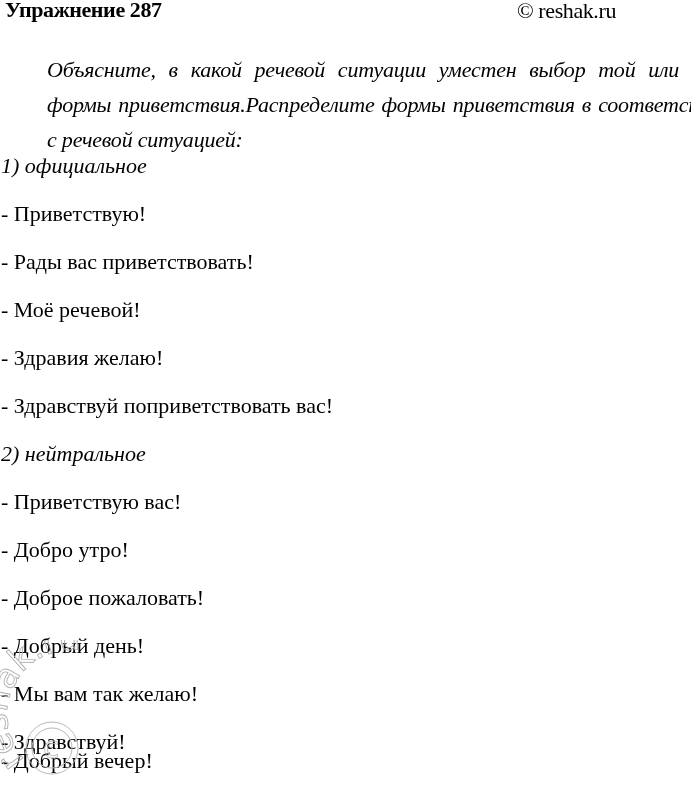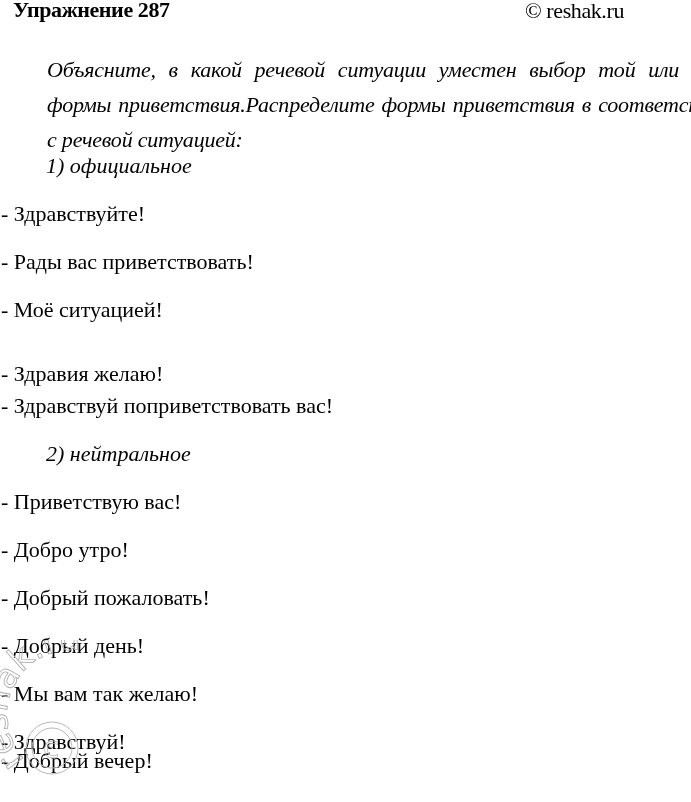--- a/index.html
+++ b/index.html
@@ -2,65 +2,65 @@
 <html><head>
   <meta charset="utf-8">
   <style>
     html, body { margin: 0; padding: 0; background: #ffffff; }
     body {
       width: 691px; height: 802px; position: relative; overflow: hidden;
       font-family: "Liberation Serif", "DejaVu Serif", serif;
       color: #000000;
     }
     .header {
-      position: absolute; left: 12px; top: 0; width: 616px; height: 26px;
+      position: absolute; left: 4px; top: 0; width: 616px; height: 26px;
     }
     .title {
       position: absolute; left: 1px; top: -3px;
       font-weight: bold; font-size: 22px; letter-spacing: -0.4px;
     }
     .copyright {
       position: absolute; right: 4px; top: -2px;
       font-size: 22px; letter-spacing: -0.4px;
     }
     .task {
       position: absolute; left: 1px; top: 52px; width: 688px;
       font-style: italic; font-size: 22px; line-height: 35px;
       text-align: justify; text-align-last: left;
       letter-spacing: -0.2px;
       margin-left: 46px;
     }
     .line { position: absolute; left: 1px; font-size: 22px; white-space: nowrap; }
-    .line.cat { font-style: italic; margin-left: 45px; }
+    .line.cat { font-style: italic; }
     .watermark {
       position: absolute; left: 0; top: 640px; width: 200px; height: 150px;
       pointer-events: none;
     }
   </style>
 </head>
 <body>
 
 <div class="header">
   <div class="title">Упражнение 287</div>
   <div class="copyright">© reshak.ru</div>
 </div>
 
 <div class="task">Объясните, в какой речевой ситуации уместен выбор той или иной формы приветствия.Распределите формы приветствия в соответствии с речевой ситуацией:</div>
 
 <div class="line cat" style="top:153px">1) официальное</div>
-<div class="line" style="top:201px">- Здравствуйте!</div>
+<div class="line" style="top:201px">- Приветствую!</div>
 <div class="line" style="top:249px">- Рады вас приветствовать!</div>
-<div class="line" style="top:297px">- Моё ситуацией!</div>
-<div class="line" style="top:361px">- Здравия желаю!</div>
+<div class="line" style="top:297px">- Моё речевой!</div>
+<div class="line" style="top:345px">- Здравия желаю!</div>
 <div class="line" style="top:393px">- Здравствуй поприветствовать вас!</div>
 
 <div class="line cat" style="top:441px">2) нейтральное</div>
 <div class="line" style="top:489px">- Приветствую вас!</div>
 <div class="line" style="top:537px">- Добро утро!</div>
-<div class="line" style="top:585px">- Добрый пожаловать!</div>
+<div class="line" style="top:585px">- Доброе пожаловать!</div>
 <div class="line" style="top:633px">- Добрый день!</div>
 <div class="line" style="top:681px">- Мы вам так желаю!</div>
 <div class="line" style="top:729px">- Здравствуй!</div>
 <div class="line" style="top:748px">- Добрый вечер!</div>
 
 <svg class="watermark" viewBox="0 0 200 150">
   <defs>
     <path id="wm-arc" d="M 25 120 A 50 50 0 0 1 120 30 L 150 130" fill="none"></path>
   </defs>
   <circle cx="52" cy="108" r="26" fill="none" stroke="#b8b8b8" stroke-width="1"></circle>

